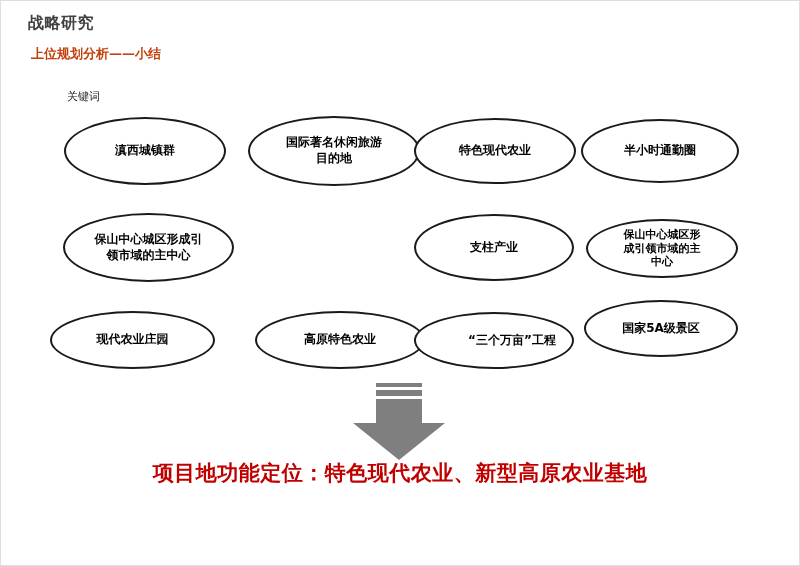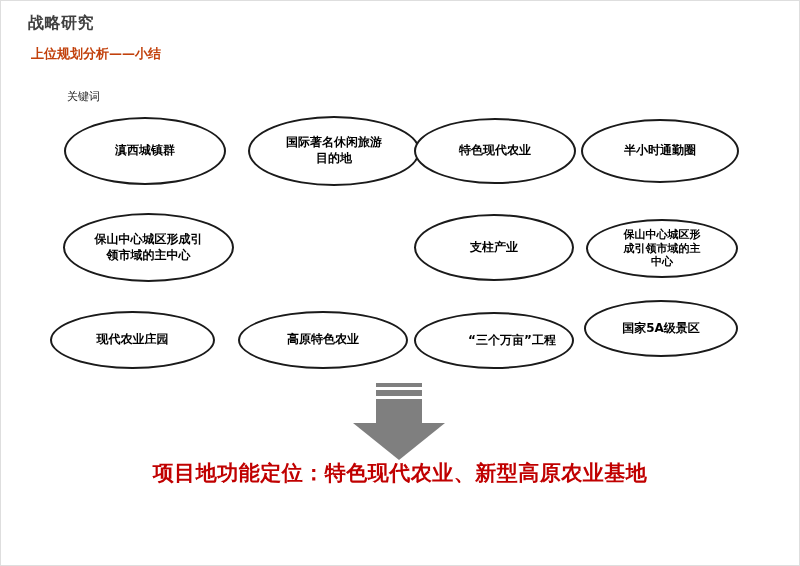--- a/index.html
+++ b/index.html
@@ -108,21 +108,21 @@
   <div class="ellipse" style="left:413px; top:213px; width:160px; height:67px;">
     <span class="txt">支柱产业</span>
   </div>
   <div class="ellipse" style="left:585px; top:218px; width:152px; height:59px;">
     <span class="txt" style="max-width:84px; font-size:11px; line-height:1.25;">保山中心城区形成引领市域的主中心</span>
   </div>
 
   <div class="ellipse" style="left:49px; top:310px; width:165px; height:58px;">
     <span class="txt">现代农业庄园</span>
   </div>
-  <div class="ellipse" style="left:237px; top:310px; width:170px; height:58px;">
+  <div class="ellipse" style="left:254px; top:310px; width:170px; height:58px;">
     <span class="txt">高原特色农业</span>
   </div>
   <div class="ellipse" style="left:413px; top:311px; width:160px; height:57px;">
     <span class="txt" style="max-width:92px;margin-left:36px;">“三个万亩”工程</span>
   </div>
   <div class="ellipse" style="left:583px; top:299px; width:154px; height:57px;">
     <span class="txt">国家5A级景区</span>
   </div>
 
   <div class="arrow">

